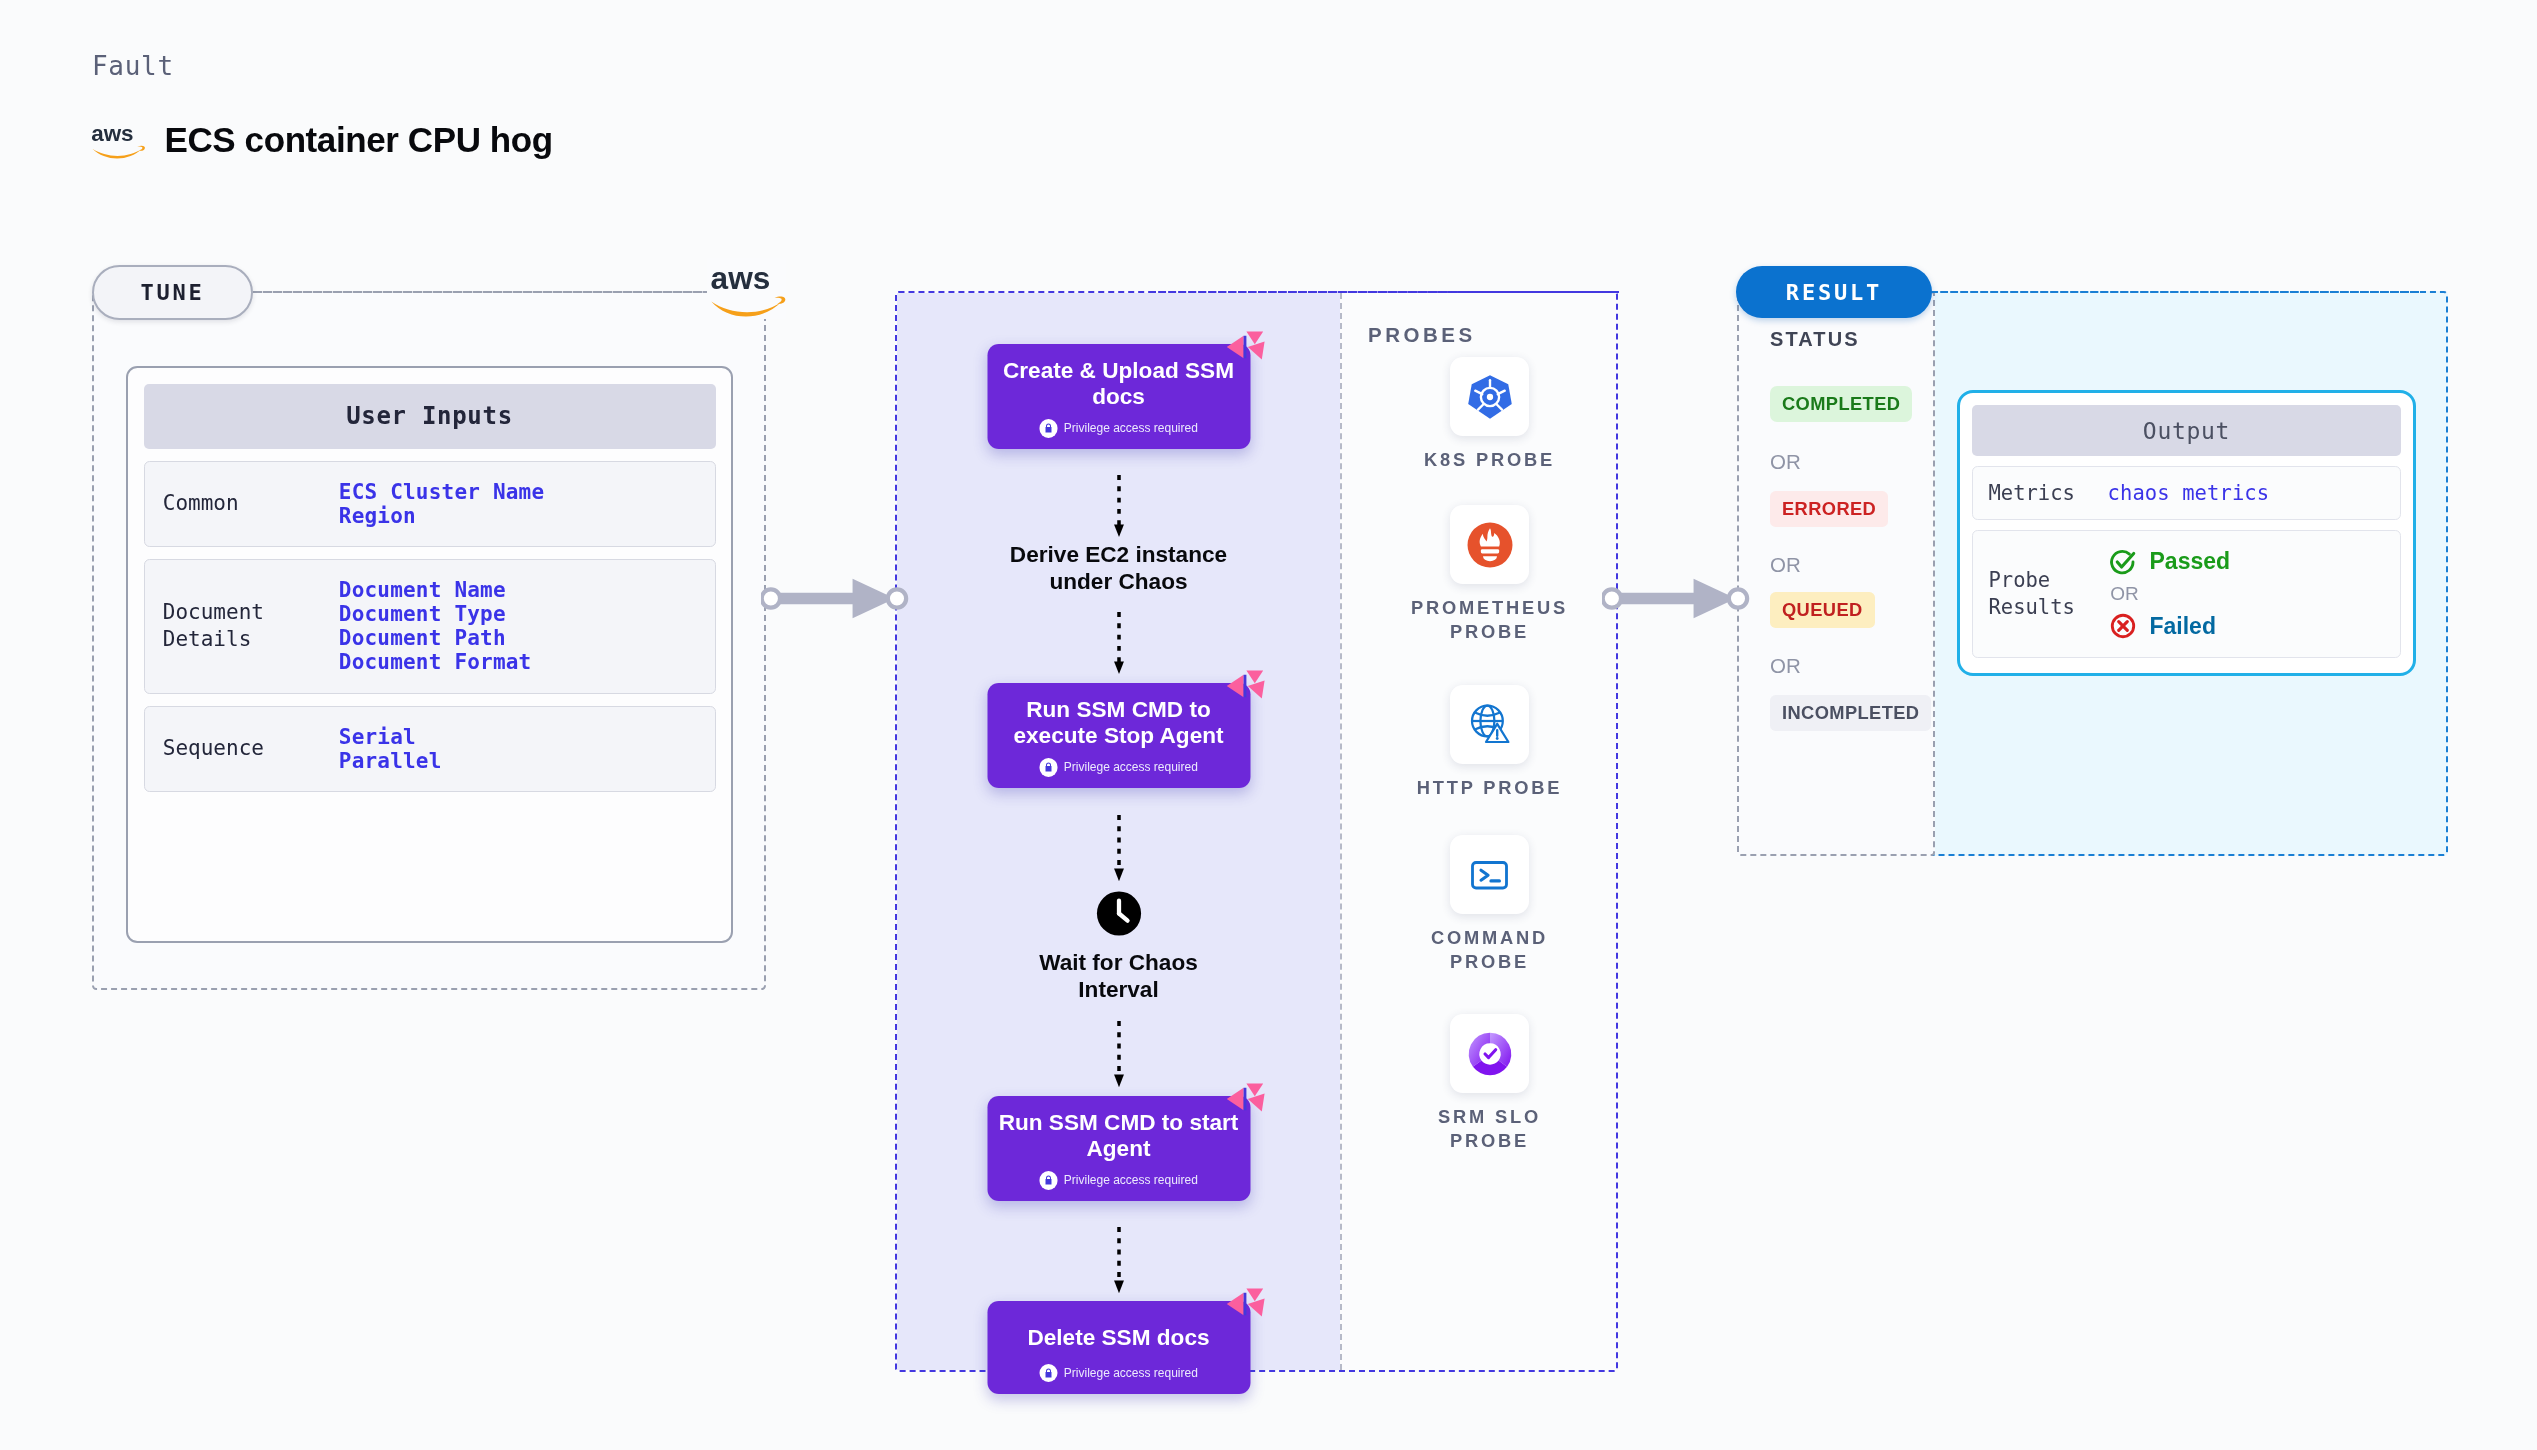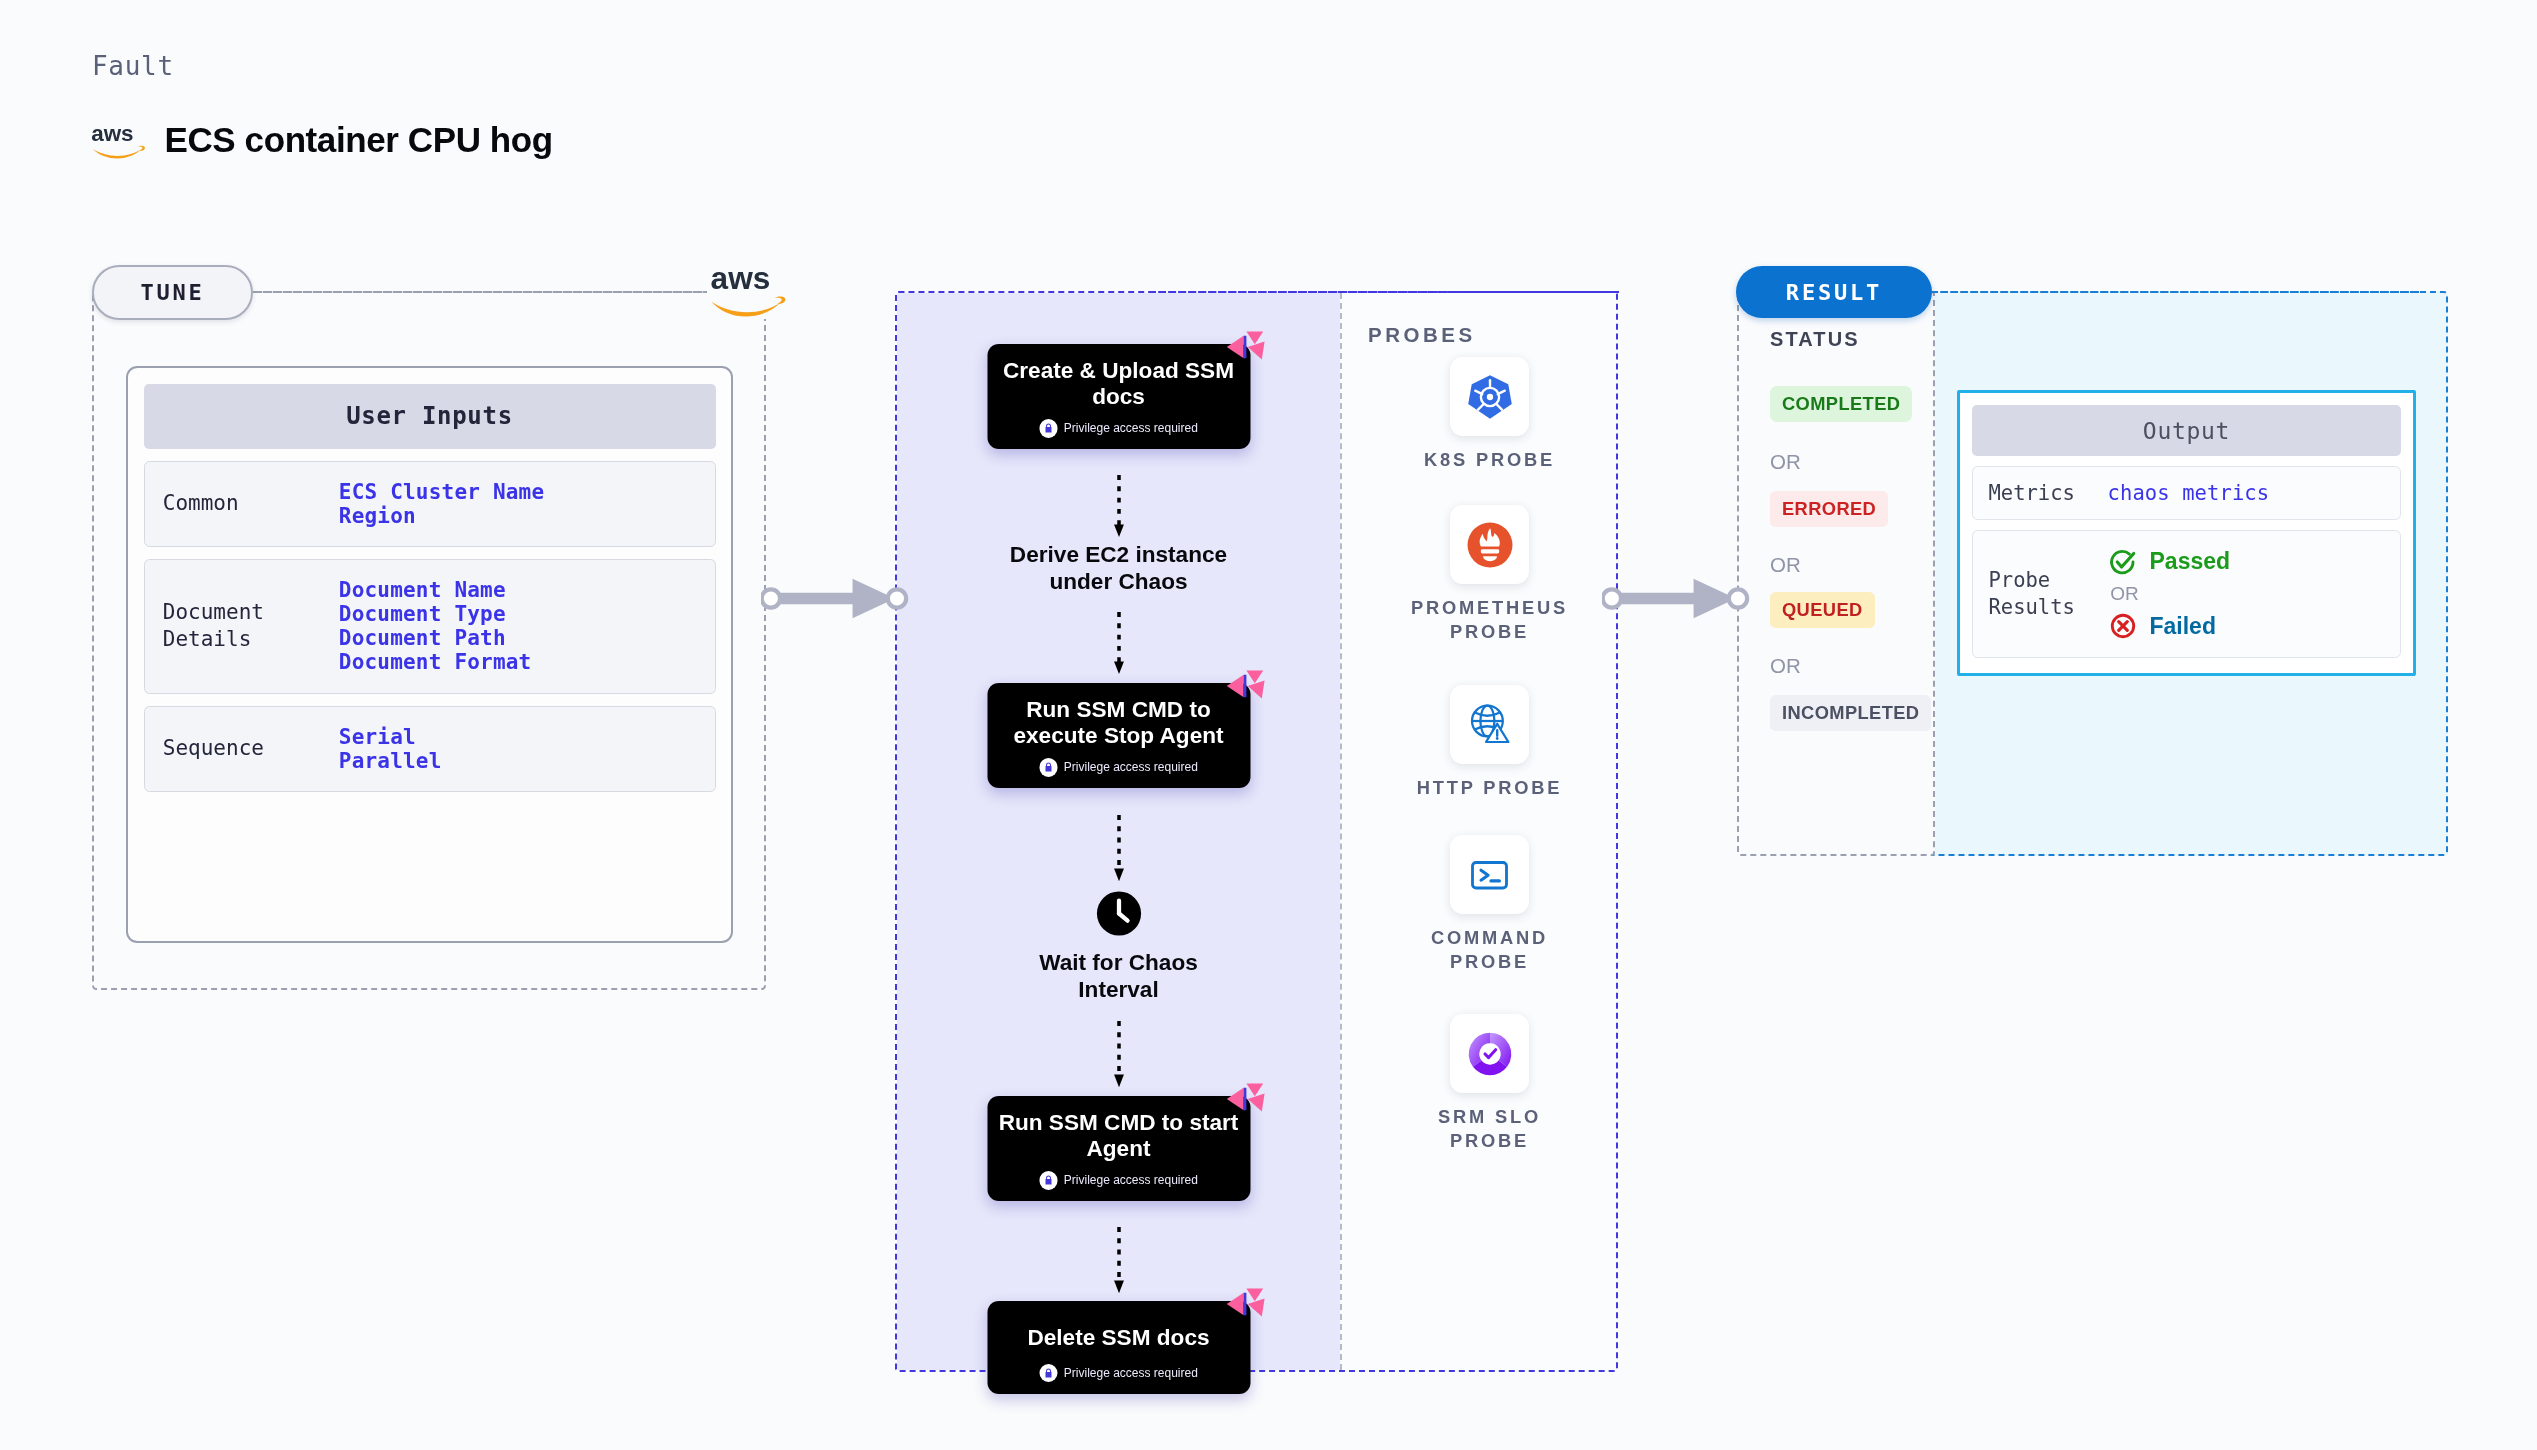--- a/index.html
+++ b/index.html
@@ -109,21 +109,21 @@
   }
   #probes-label {
     position: absolute; left: 471px; top: 30px;
     font-size: 20.5px; font-weight: bold; color: #5b6178; letter-spacing: 3.5px;
   }
 
   
   #flow { position: absolute; left: 0; top: 0; width: 443px; height: 100%; }
   .flow-node {
     position: absolute; left: 50%; transform: translateX(-50%);
-    width: 263px; background: #000000; border-radius: 11.3px;
+    width: 263px; background: #6d28d9; border-radius: 11.3px;
     box-shadow: 0 5.6px 14px rgba(60,55,180,.28);
     padding: 14px 10px 11.3px; text-align: center;
   }
   .flow-node-title {
     color: #fff; font-size: 22.6px; font-weight: bold; line-height: 1.17;
   }
   .flow-priv {
     margin-top: 8.5px; display: flex; align-items: center; justify-content: center; gap: 6.4px;
     color: #eceafd; font-size: 12px;
   }
@@ -182,21 +182,21 @@
   }
   #result-output-box {
     position: absolute; left: 1926px; top: 291px;
     width: 522px; height: 565px;
     border: 2.8px dashed #1a7fd4; border-radius: 4.2px;
     background: #eaf8fe;
   }
   #output-card {
     position: absolute; left: 1957px; top: 390px;
     width: 459px; height: 286px;
-    border: 3.5px solid #21b0e8; border-radius: 2px;
+    border: 3.5px solid #21b0e8; border-radius: 16px;
     background: #fff; padding: 12px;
   }
   #output-header {
     height: 51px; background: #d8d9e6; border-radius: 5px;
     display: flex; align-items: center; justify-content: center;
     font-family: "DejaVu Sans Mono", monospace;
     font-size: 23px; color: #4b5062; letter-spacing: 0.7px;
   }
   .out-group {
     margin-top: 10px; border: 1.4px solid #e2e4ec; border-radius: 5.6px;

